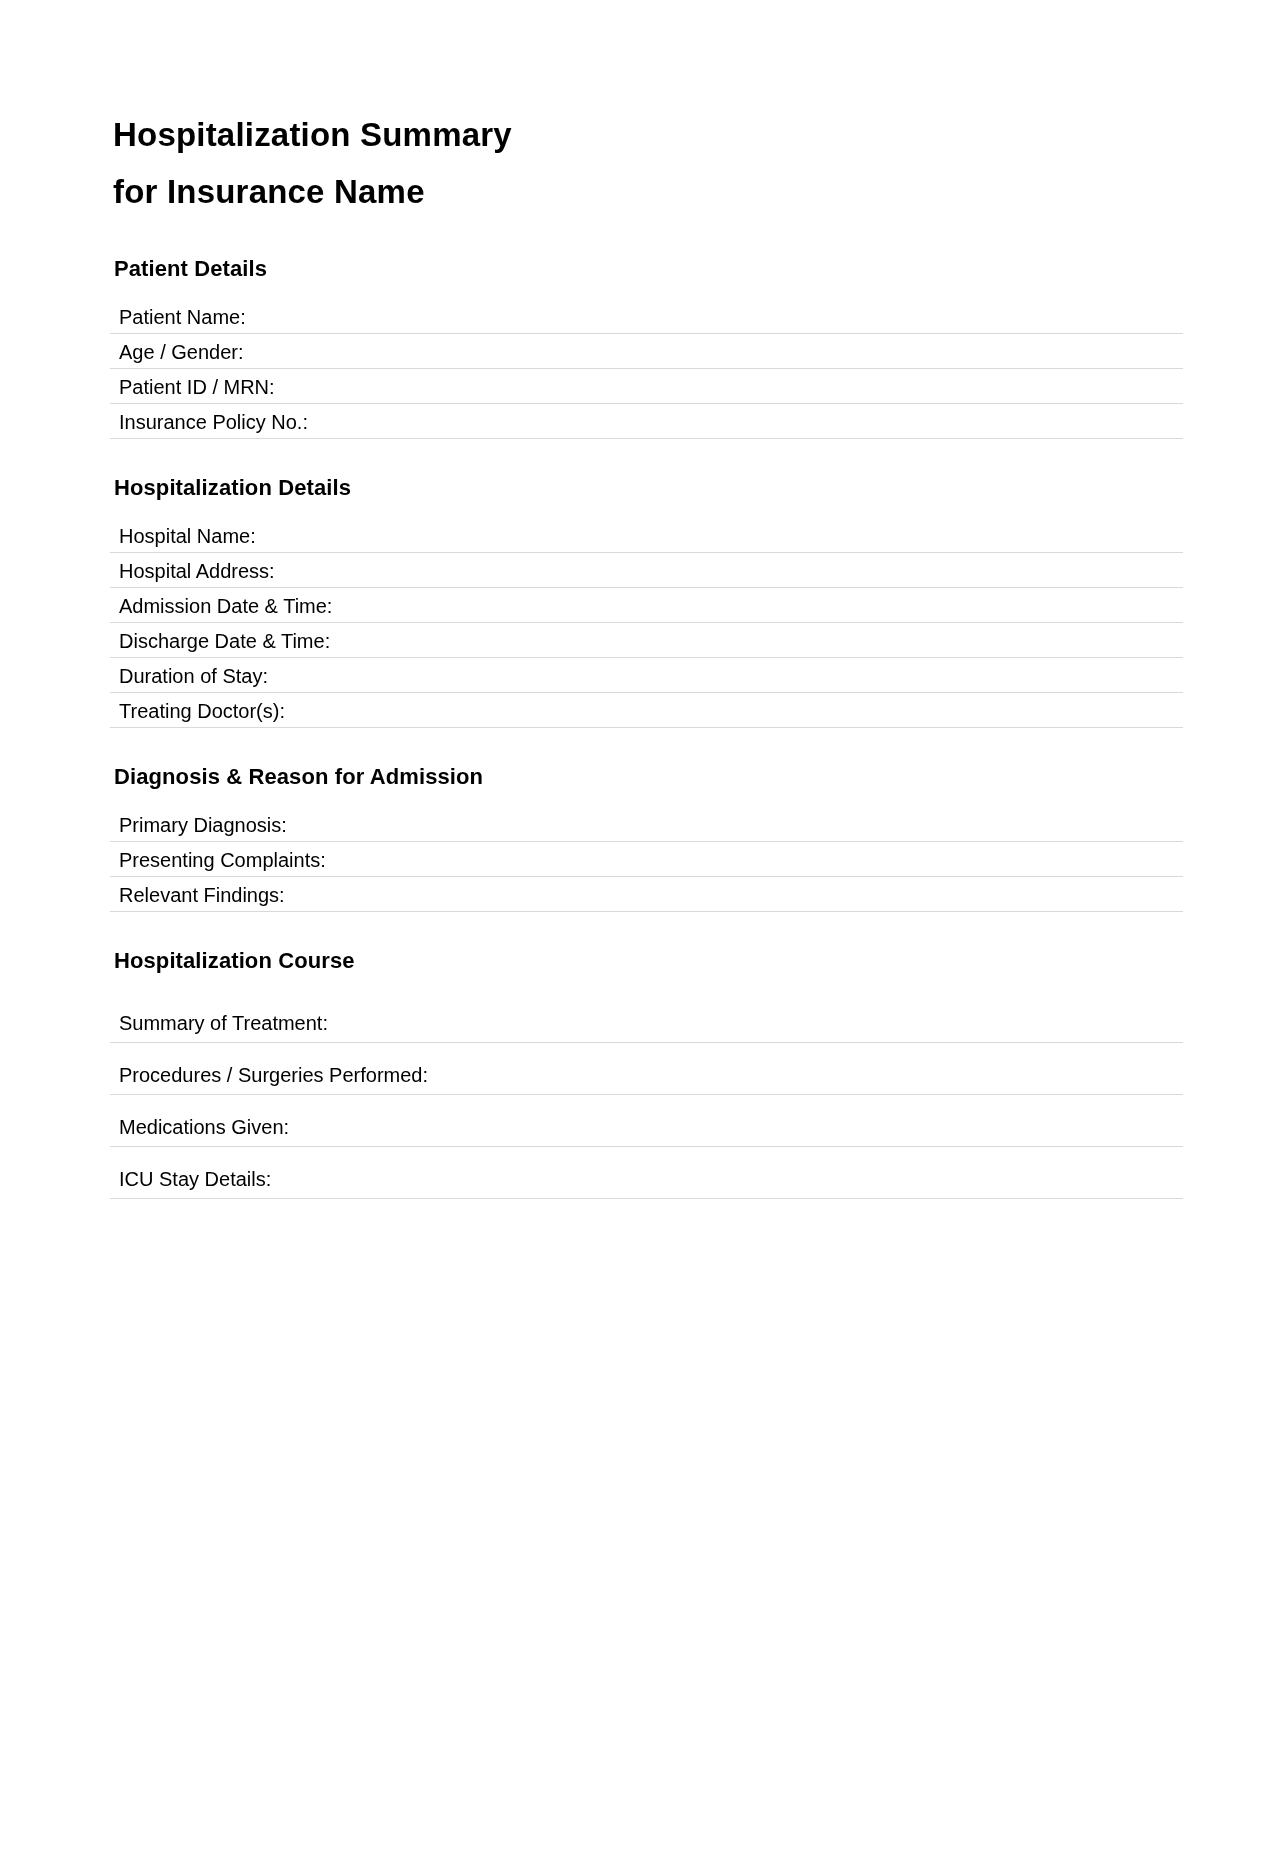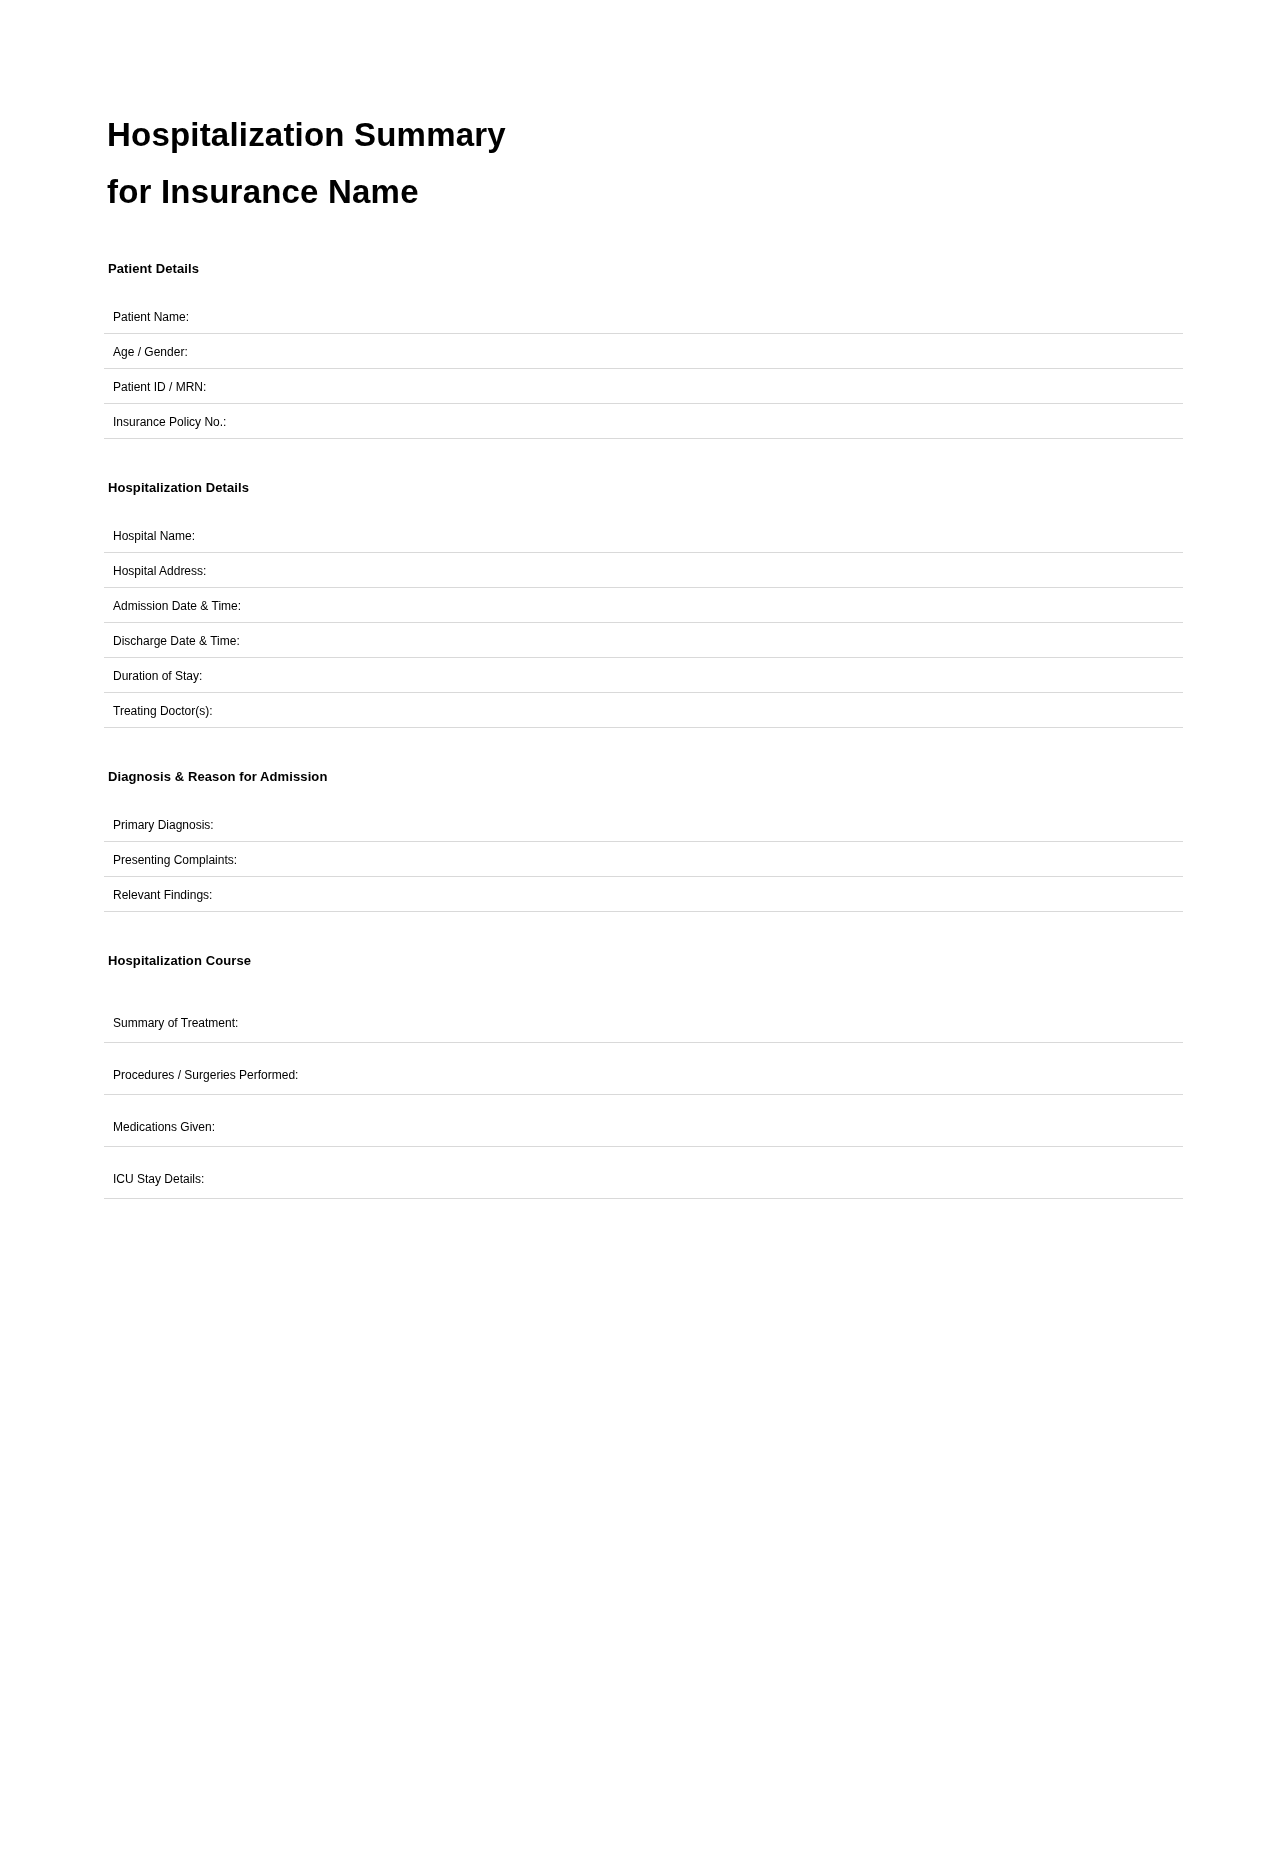--- a/index.html
+++ b/index.html
@@ -14,43 +14,44 @@
     color: #000000;
     overflow: hidden;
   }
   
   .doc-clip {
     height: 1306px;
     overflow: hidden;
   }
   .page {
     padding: 0 80px 0 104px; 
+    margin-left: 6px;
   }
   .doc-title {
     margin: 106px 0 0 3px;
     font-size: 33px;
     font-weight: 700;
     line-height: 57px;
     letter-spacing: 0.2px;
   }
   .title-line { display: block; }
   .section { margin-top: 36px; }
   .section-heading {
-    font-size: 13px;
+    font-size: 22px;
     font-weight: 700;
     line-height: 25px;
     margin: 0 0 18px 4px;
     letter-spacing: 0.1px;
   }
   .rows { width: 100%; }
   .field-row {
     box-sizing: border-box;
     border-bottom: 1px solid #d9d9d9;
     padding: 8px 8px 5px 9px;      
-    font-size: 12px;
+    font-size: 20px;
     line-height: 21px;
     white-space: nowrap;
   }
   .field-row.tall {
     padding-top: 24px;              
     padding-bottom: 10px;
     line-height: 17px;
   }
   .field-label { display: inline; }
   .field-value {

